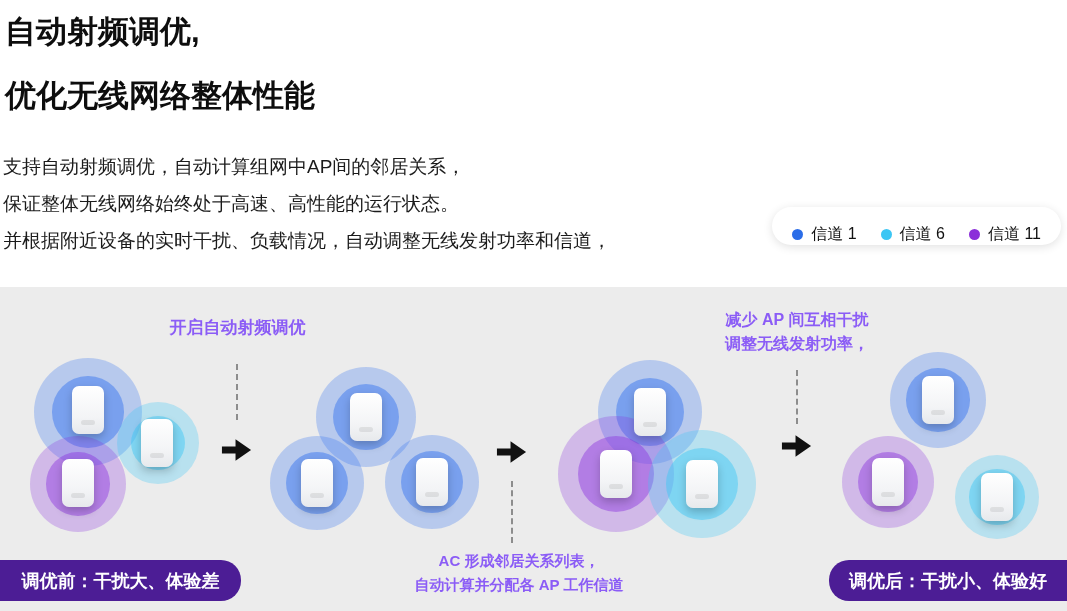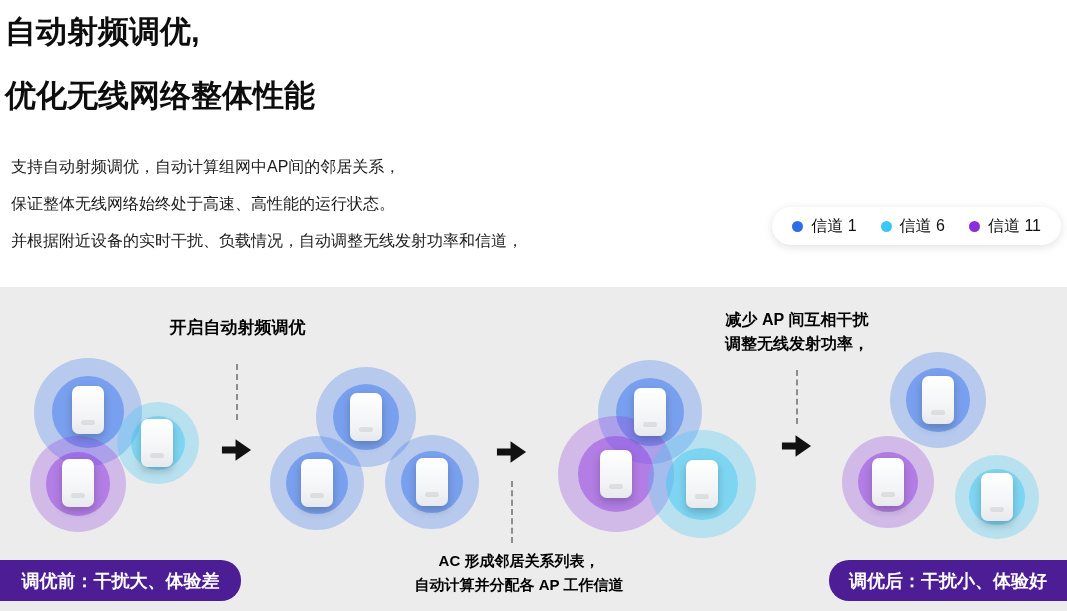--- a/index.html
+++ b/index.html
@@ -2,25 +2,25 @@
 <html><head>
 <meta charset="utf-8">
 <style>
   * { margin:0; padding:0; box-sizing:border-box; }
   html,body { background:#fff; }
   body { font-family:"Liberation Sans","DejaVu Sans",sans-serif; }
   .page { position:relative; width:1067px; height:611px; background:#ffffff; overflow:hidden; }
 
   
   .title { position:absolute; left:5px; top:0px; font-size:31px; line-height:64px; font-weight:800; color:#0d0d0d; }
-  .desc  { position:absolute; left:11px; top:148px; font-size:16px; line-height:37px; color:#1b1b1b; }
+  .desc  { position:absolute; left:3px; top:148px; font-size:19px; line-height:37px; color:#1b1b1b; }
 
   
   .legend { position:absolute; right:6px; top:207px; height:38px; background:#ffffff; border-radius:19px;
-            box-shadow:0 2px 10px rgba(0,0,0,0.12); display:flex; align-items:center; gap:24px; padding:0 20px; }
+            box-shadow:0 2px 10px rgba(0,0,0,0.12); display:flex; align-items:flex-end; gap:24px; padding:0 20px; }
   .legend-item { display:flex; align-items:center; gap:8px; font-size:16px; color:#111; }
   .dot { width:11px; height:11px; border-radius:50%; flex:0 0 auto; }
   .dot-1  { background:#2b6de8; }
   .dot-6  { background:#3cc6f4; }
   .dot-11 { background:#8b2fd9; }
 
   
   .gray { position:absolute; left:0; top:287px; width:1067px; height:324px; background:#ececec; }
 
   
@@ -36,21 +36,21 @@
   
   .ap { position:absolute; width:32px; height:48px; border-radius:7px; z-index:6;
         background:linear-gradient(180deg,#ffffff 0%,#f3f4f6 65%,#e7e9ec 100%);
         box-shadow:0 4px 9px rgba(0,0,0,0.22); }
   .ap::after { content:""; position:absolute; left:50%; bottom:9px; width:14px; height:5px; margin-left:-7px;
                border-radius:3px; background:rgba(0,0,0,0.08); }
 
   
   .arrow { position:absolute; width:33px; height:26px; z-index:7; }
   .dash  { position:absolute; width:0; border-left:2px dashed #8d8d8d; z-index:3; }
-  .note  { position:absolute; text-align:center; font-weight:700; color:#000000; z-index:7; }
+  .note  { position:absolute; text-align:center; font-weight:700; color:#8b5cf6; z-index:7; }
   .note-enable { left:115px; top:316px; width:245px; font-size:17px; }
   .note-ac     { left:380px; top:549px; width:278px; font-size:15px; line-height:24px; }
   .note-power  { left:672px; top:308px; width:250px; font-size:16px; line-height:24px; }
 
   
   .badge { position:absolute; top:560px; height:41px; background:#4c1d95; color:#ffffff; font-size:18px;
            font-weight:700; display:flex; align-items:center; justify-content:center; z-index:8; }
   .badge-before { left:0; width:241px; border-radius:0 20px 20px 0; }
   .badge-after  { right:0; width:238px; border-radius:20px 0 0 20px; }
 </style>

